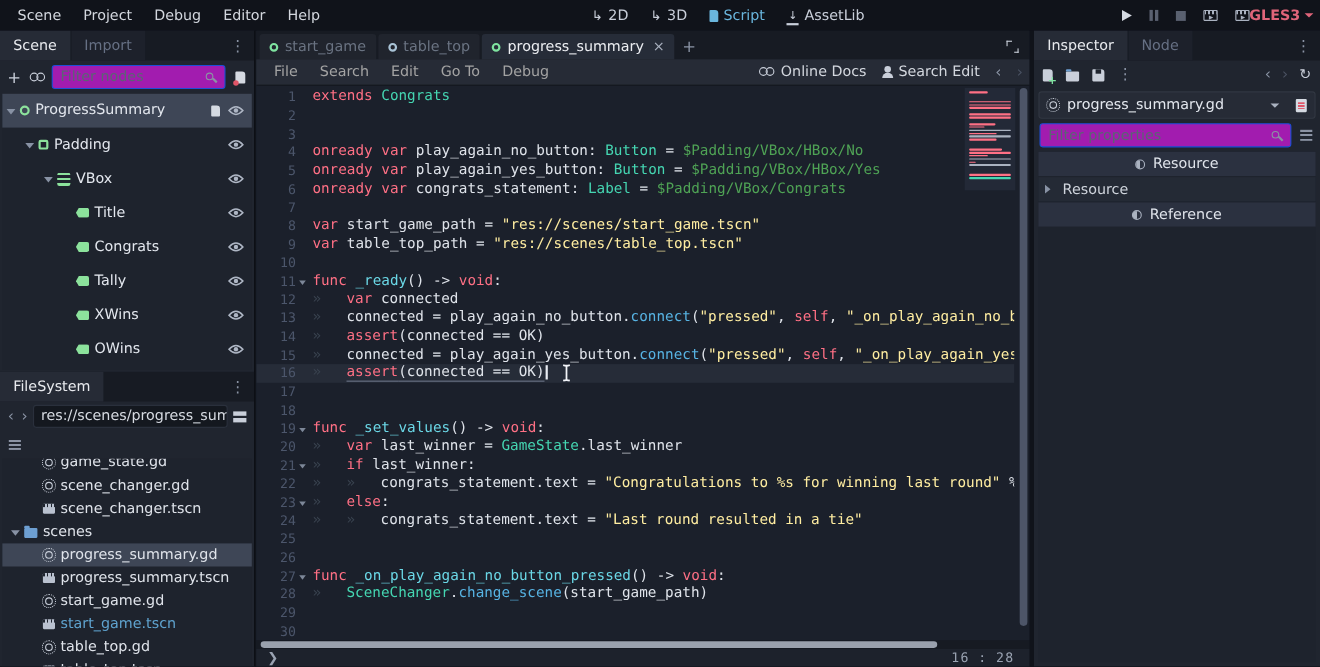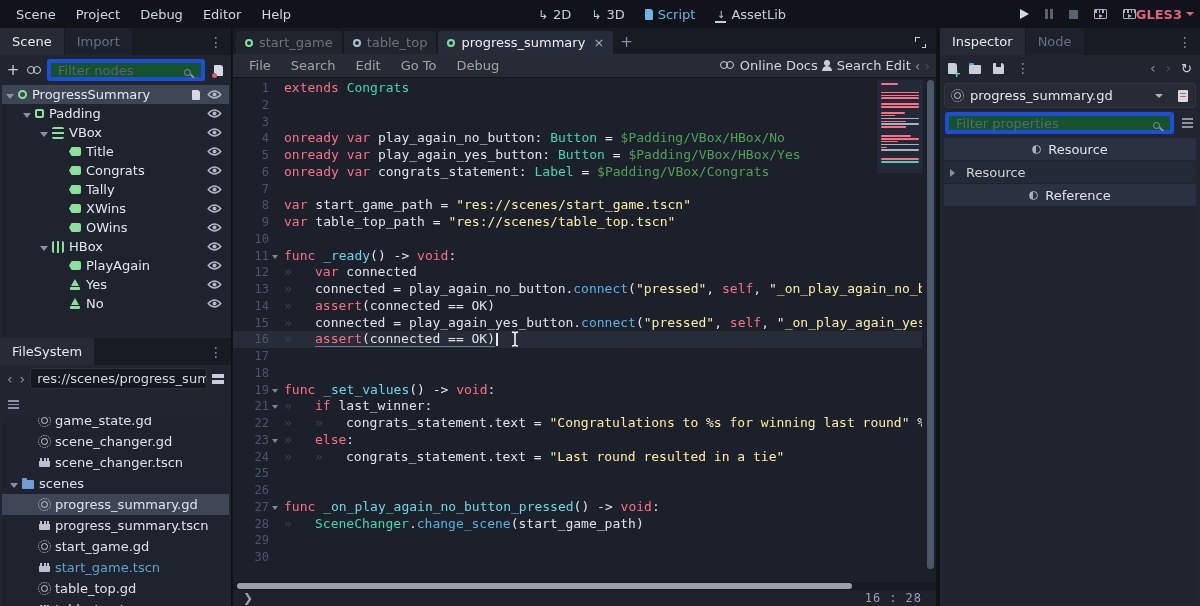--- a/index.html
+++ b/index.html
@@ -32,21 +32,21 @@
   .renderer { position:absolute; right:6px; display:flex; align-items:center; gap:4px;
     color:#e0657a; font-weight:bold; }
   .tri-dn { width:0; height:0; border-left:4px solid transparent; border-right:4px solid transparent; border-top:4px solid #e0657a; }
 
   
   .ptabs { height:27px; background:#171b23; display:flex; align-items:stretch; }
   .ptab { display:flex; align-items:center; padding:0 12px; color:#667084; background:#1d212b; margin-right:1px; }
   .ptab.active { background:#262b36; color:#e8eaee; }
   .pdots { margin-left:auto; color:#8a93a4; display:flex; align-items:center; padding:0 8px; font-size:14px; }
   .inputwrap { flex:1; position:relative; display:flex; align-items:center;
-    background:#14532d; border:4px solid #1d4ed8; border-radius:3px; height:22px; padding:0 20px 0 7px; color:#5b6474; }
+    background:#a21caf; border:1px solid #1d4ed8; border-radius:3px; height:22px; padding:0 20px 0 7px; color:#5b6474; }
   .inputwrap input { all:unset; width:100%; color:#dfe3ea; font-size:13px; }
   .inputwrap input::placeholder { color:#5b6474; }
   .ic-search { position:absolute; right:10px; top:6px; width:7px; height:7px; border:1.4px solid #8b93a4; border-radius:50%; }
   .ic-search::after { content:""; position:absolute; width:4.5px; height:1.6px; background:#8b93a4; right:-4px; bottom:-1.5px; transform:rotate(45deg); }
 
   
   .tri { display:inline-block; width:12px; flex:none; }
   .tri-d::before { content:""; display:inline-block; border-left:4px solid transparent; border-right:4px solid transparent; border-top:5px solid #8892a4; }
   .tri-r::before { content:""; display:inline-block; border-top:4px solid transparent; border-bottom:4px solid transparent; border-left:5px solid #8892a4; }
 
@@ -57,21 +57,21 @@
   .panel-fs { flex:1; display:flex; flex-direction:column; min-height:0; }
   .ptools { height:30px; display:flex; align-items:center; gap:5px; padding:0 5px; }
   .tbtn { color:#c9cfda; display:flex; align-items:center; justify-content:center; min-width:16px; }
   .ic-plus::before { content:"+"; font-size:15px; color:#c9cfda; }
   .ic-link { position:relative; width:15px; height:9px; }
   .ic-link::before, .ic-link::after { content:""; position:absolute; width:6px; height:6px; border:1.6px solid #c9cfda; border-radius:50%; top:0; }
   .ic-link::before { left:0; } .ic-link::after { left:6px; }
   .ic-scriptx { position:relative; width:9px; height:11px; background:#d5dae2; border-radius:1px 3px 1px 1px; }
   .ic-scriptx::after { content:""; position:absolute; left:-2px; bottom:-2px; width:5px; height:5px; background:#e05568; border-radius:50%; }
   #scene-tree { flex:1; background:#1e232d; margin:0 2px 2px 2px; overflow:hidden; }
-  .trow { height:19px; display:flex; align-items:center; color:#e3e7ee; }
+  .trow { height:31px; display:flex; align-items:center; color:#e3e7ee; }
   .trow.sel { background:#3e4656; }
   .trow .nm { margin-left:5px; white-space:nowrap; }
   .rgt { margin-left:auto; display:flex; align-items:center; gap:7px; padding-right:7px; }
   .nico { display:inline-block; flex:none; }
   .ic-control { width:9px; height:9px; border:2px solid #8ce29c; border-radius:50%; }
   .ic-container { width:9px; height:9px; border:2px solid #8ce29c; border-radius:2px; }
   .ic-vbox { width:12px; height:12px; border-radius:2px; background:repeating-linear-gradient(180deg,#8ce29c 0 2.2px,transparent 2.2px 4.8px); }
   .ic-hbox { width:12px; height:12px; border-radius:2px; background:repeating-linear-gradient(90deg,#8ce29c 0 2.2px,transparent 2.2px 4.8px); }
   .ic-label { width:12px; height:9px; background:#8ce29c; clip-path:polygon(0 50%,22% 0,100% 0,100% 100%,22% 100%); border-radius:2px; }
   .ic-button { position:relative; width:12px; height:12px; }
@@ -109,21 +109,21 @@
   .ring { width:8px; height:8px; border:2px solid #7fe3a0; border-radius:50%; flex:none; }
   .xc { color:#aab2c0; font-size:13px; margin-left:2px; }
   .plus-tab { color:#8a93a4; font-size:15px; padding:0 7px 3px 5px; }
   .ic-expand { position:relative; width:11px; height:11px; margin:0 10px 6px auto; }
   .ic-expand::before, .ic-expand::after { content:""; position:absolute; width:3.5px; height:3.5px; }
   .ic-expand::before { left:0; top:0; border-left:1.6px solid #c9cfda; border-top:1.6px solid #c9cfda;
      box-shadow:7px 0 0 -1.6px transparent; }
   .ic-expand::after { right:0; bottom:0; border-right:1.6px solid #c9cfda; border-bottom:1.6px solid #c9cfda; }
   .smenu { height:24px; background:#262b36; display:flex; align-items:center; padding:0 6px; border-bottom:1px solid #11141a; }
   .smitem { padding:0 10px; color:#a3a3a3; }
-  .smright { margin-left:auto; display:flex; align-items:center; gap:4px; color:#d3d7de; }
+  .smright { margin-left:auto; display:flex; align-items:center; gap:14px; color:#d3d7de; }
   .linkitem { display:flex; align-items:center; gap:5px; }
   .ic-person { position:relative; width:10px; height:11px; }
   .ic-person::before { content:""; position:absolute; top:0; left:2px; width:6px; height:6px; border-radius:50%; background:#c9cfda; }
   .ic-person::after { content:""; position:absolute; bottom:0; left:0; width:10px; height:5px; border-radius:5px 5px 0 0; background:#c9cfda; }
   .histarr { color:#8a93a4; font-size:14px; }
   .histarr.dim { color:#4a5262; }
 
   
   #codewrap { flex:1; position:relative; overflow:hidden; background:#1b202b; }
   #code-lines { position:absolute; top:2px; left:0; right:14px; font-family:"DejaVu Sans Mono","Liberation Mono",monospace; font-size:13px; }
@@ -505,20 +505,21 @@
           <div class="cl"><span class="g">10</span><span class="fs"></span><span class="ct"></span></div>
           <div class="cl"><span class="g">11</span><span class="fs"><i class="fold"></i></span><span class="ct"><span class="s-k">func</span><span class="s-o"> </span><span class="s-f">_ready</span><span class="s-o">() -&gt; </span><span class="s-k">void</span><span class="s-o">:</span></span></div>
           <div class="cl"><span class="g">12</span><span class="fs"></span><span class="ct"><span class="tb">»</span><span class="s-k">var</span><span class="s-o"> connected</span></span></div>
           <div class="cl"><span class="g">13</span><span class="fs"></span><span class="ct"><span class="tb">»</span><span class="s-o">connected = play_again_no_button.</span><span class="s-m">connect</span><span class="s-o">(</span><span class="s-s">"pressed"</span><span class="s-o">, </span><span class="s-k">self</span><span class="s-o">, </span><span class="s-s">"_on_play_again_no_but</span></span></div>
           <div class="cl"><span class="g">14</span><span class="fs"></span><span class="ct"><span class="tb">»</span><span class="s-k">assert</span><span class="s-o">(connected == OK)</span></span></div>
           <div class="cl"><span class="g">15</span><span class="fs"></span><span class="ct"><span class="tb">»</span><span class="s-o">connected = play_again_yes_button.</span><span class="s-m">connect</span><span class="s-o">(</span><span class="s-s">"pressed"</span><span class="s-o">, </span><span class="s-k">self</span><span class="s-o">, </span><span class="s-s">"_on_play_again_yes_b</span></span></div>
           <div class="cl cur"><span class="g">16</span><span class="fs"></span><span class="ct"><span class="tb">»</span><span class="s-k ul">assert</span><span class="s-o ul">(connected == OK)</span><span class="caret"></span></span></div>
           <div class="cl"><span class="g">17</span><span class="fs"></span><span class="ct"></span></div>
           <div class="cl"><span class="g">18</span><span class="fs"></span><span class="ct"></span></div>
           <div class="cl"><span class="g">19</span><span class="fs"><i class="fold"></i></span><span class="ct"><span class="s-k">func</span><span class="s-o"> </span><span class="s-f">_set_values</span><span class="s-o">() -&gt; </span><span class="s-k">void</span><span class="s-o">:</span></span></div>
+          <div class="cl"><span class="g">20</span><span class="fs"></span><span class="ct"><span class="tb">»</span><span class="s-k">var</span><span class="s-o"> last_winner = </span><span class="s-t">GameState</span><span class="s-o">.last_winner</span></span></div>
           <div class="cl"><span class="g">21</span><span class="fs"><i class="fold"></i></span><span class="ct"><span class="tb">»</span><span class="s-k">if</span><span class="s-o"> last_winner:</span></span></div>
           <div class="cl"><span class="g">22</span><span class="fs"></span><span class="ct"><span class="tb">»</span><span class="tb">»</span><span class="s-o">congrats_statement.text = </span><span class="s-s">"Congratulations to %s for winning last round"</span><span class="s-o"> % l</span></span></div>
           <div class="cl"><span class="g">23</span><span class="fs"><i class="fold"></i></span><span class="ct"><span class="tb">»</span><span class="s-k">else</span><span class="s-o">:</span></span></div>
           <div class="cl"><span class="g">24</span><span class="fs"></span><span class="ct"><span class="tb">»</span><span class="tb">»</span><span class="s-o">congrats_statement.text = </span><span class="s-s">"Last round resulted in a tie"</span></span></div>
           <div class="cl"><span class="g">25</span><span class="fs"></span><span class="ct"></span></div>
           <div class="cl"><span class="g">26</span><span class="fs"></span><span class="ct"></span></div>
           <div class="cl"><span class="g">27</span><span class="fs"><i class="fold"></i></span><span class="ct"><span class="s-k">func</span><span class="s-o"> </span><span class="s-f">_on_play_again_no_button_pressed</span><span class="s-o">() -&gt; </span><span class="s-k">void</span><span class="s-o">:</span></span></div>
           <div class="cl"><span class="g">28</span><span class="fs"></span><span class="ct"><span class="tb">»</span><span class="s-t">SceneChanger</span><span class="s-o">.</span><span class="s-m">change_scene</span><span class="s-o">(start_game_path)</span></span></div>
           <div class="cl"><span class="g">29</span><span class="fs"></span><span class="ct"></span></div>
           <div class="cl"><span class="g">30</span><span class="fs"></span><span class="ct"></span></div>

